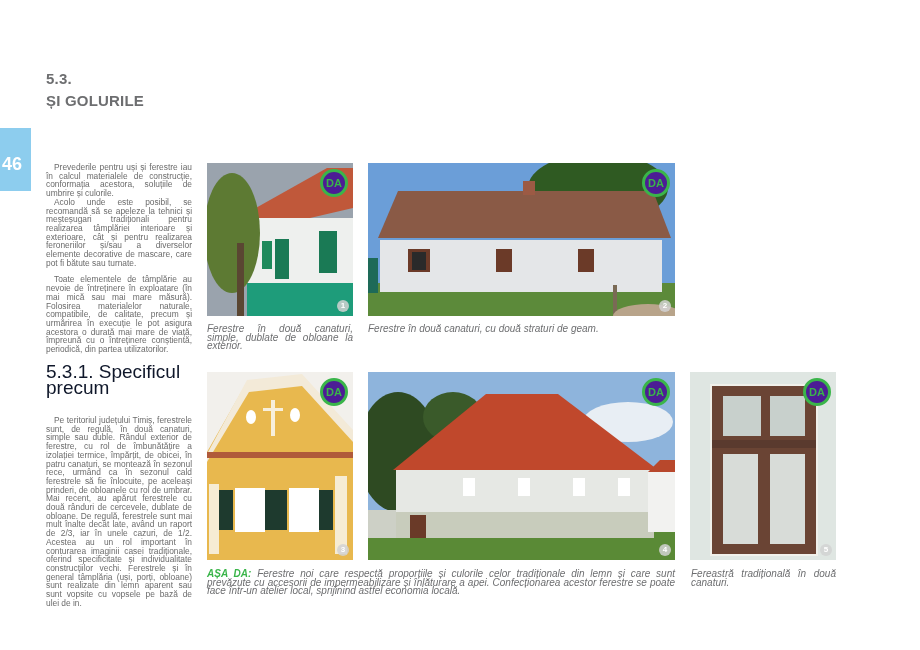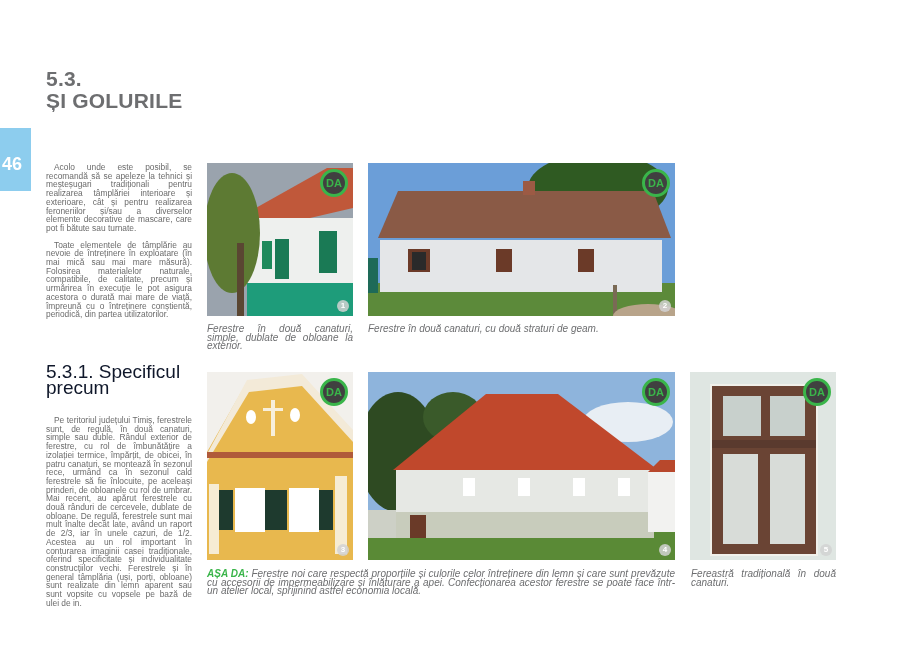--- a/index.html
+++ b/index.html
@@ -1,46 +1,47 @@
 <!DOCTYPE html>
 <html><head>
 <meta charset="utf-8">
 <style>
   html, body { margin:0; padding:0; }
   body { width:920px; height:650px; background:#ffffff; position:relative; overflow:hidden;
          font-family:"Liberation Sans", sans-serif; color:#5a5a5a; }
   .abs { position:absolute; }
   .title { left:46px; top:68px; font-family:"Liberation Sans", sans-serif; font-weight:bold;
-           font-size:21px; line-height:22px; color:#6d6e70; letter-spacing:0.2px; }
+           font-size:15px; line-height:22px; color:#6d6e70; letter-spacing:0.2px; }
   .title div { white-space:nowrap; }
   .page-tab { left:0; top:128px; width:31px; height:63px; background:#8dcdee; }
   .page-num { left:2px; top:154px; font-weight:bold; font-size:18px; color:#ffffff; }
   .body-text { font-size:8.4px; line-height:8.7px; color:#6b6b6b; text-align:justify; }
   .body-text p { margin:0; text-indent:8px; }
   .sub { left:46px; top:364px; font-weight:normal; font-size:19px; line-height:15.5px; color:#0f172a; }
   .photo { position:absolute; overflow:hidden; }
   .badge { position:absolute; width:22px; height:22px; border:3px solid #3ab54a; border-radius:50%;
-           background:#404040; color:#3ab54a; font-weight:bold; font-size:11px; line-height:22px; text-align:center; }
+           background:#4c1d95; color:#3ab54a; font-weight:bold; font-size:11px; line-height:22px; text-align:center; }
   .num { position:absolute; width:12px; height:12px; border-radius:50%; background:rgba(210,210,210,0.85);
          color:#fff; font-size:8px; line-height:12px; text-align:center; font-weight:bold; }
   .caption { position:absolute; font-style:italic; font-size:10px; line-height:8.5px; color:#6d6e70; text-align:justify; }
   .caption .green { color:#3ab54a; font-weight:bold; font-style:italic; }
 </style>
 </head>
 <body>
 
 <div class="abs page-tab"></div>
 <div class="abs page-num">46</div>
 
 <div class="abs title">
   <div>5.3.</div>
   <div>ȘI GOLURILE</div>
 </div>
 
 <div class="abs body-text" style="left:46px; top:163px; width:146px;">
+  <p>Prevederile pentru uși și ferestre iau în calcul materialele de construcție, conformația acestora, soluțiile de umbrire și culorile.</p>
   <p>Acolo unde este posibil, se recomandă să se apeleze la tehnici și meșteșugari tradiționali pentru realizarea tâmplăriei interioare și exterioare, cât și pentru realizarea feroneriilor și/sau a diverselor elemente decorative de mascare, care pot fi bătute sau turnate.</p>
   <p style="margin-top:8px">Toate elementele de tâmplărie au nevoie de întreținere în exploatare (în mai mică sau mai mare măsură). Folosirea materialelor naturale, compatibile, de calitate, precum și urmărirea în execuție le pot asigura acestora o durată mai mare de viață, împreună cu o întreținere conștientă, periodică, din partea utilizatorilor.</p>
 </div>
 
 <div class="abs sub">
   <div>5.3.1. Specificul</div>
   <div>precum</div>
 </div>
 <div class="abs body-text" style="left:46px; top:396px; width:146px;margin-top:20px;">
   <p>Pe teritoriul județului Timiș, ferestrele sunt, de regulă, în două canaturi, simple sau duble. Rândul exterior de ferestre, cu rol de îmbunătățire a izolației termice, împărțit, de obicei, în patru canaturi, se montează în sezonul rece, urmând ca în sezonul cald ferestrele să fie înlocuite, pe aceleași prinderi, de obloanele cu rol de umbrar. Mai recent, au apărut ferestrele cu două rânduri de cercevele, dublate de obloane. De regulă, ferestrele sunt mai mult înalte decât late, având un raport de 2/3, iar în unele cazuri, de 1/2. Acestea au un rol important în conturarea imaginii casei tradiționale, oferind specificitate și individualitate construcțiilor vechi. Ferestrele și în general tâmplăria (uși, porți, obloane) sunt realizate din lemn aparent sau sunt vopsite cu vopsele pe bază de ulei de in.</p>
@@ -140,14 +141,14 @@
     <rect x="33" y="82" width="35" height="90" fill="#d8dcd8"></rect>
     <rect x="80" y="82" width="35" height="90" fill="#d8dcd8"></rect>
     <rect x="22" y="68" width="104" height="8" fill="#5a3a2e"></rect>
   </svg>
   <div class="badge" style="left:113px; top:6px;">DA</div>
   <div class="num" style="left:130px; top:172px;">5</div>
 </div>
 <div class="caption" style="left:691px; top:570px; width:145px;">Fereastră tradițională în două canaturi.</div>
 
 <div class="caption" style="left:207px; top:570px; width:468px;">
-  <span class="green">AȘA DA:</span><span> Ferestre noi care respectă proporțiile și culorile celor întreținere din lemn și care sunt prevăzute cu accesorii de impermeabilizare și înlăturare a apei. Confecționarea acestor ferestre se poate face într-un atelier local, sprijinind astfel economia locală.</span>
+  <span class="green">AȘA DA:</span><span> Ferestre noi care respectă proporțiile și culorile celor tradiționale din lemn și care sunt prevăzute cu accesorii de impermeabilizare și înlăturare a apei. Confecționarea acestor ferestre se poate face într-un atelier local, sprijinind astfel economia locală.</span>
 </div>
 
 </body></html>

